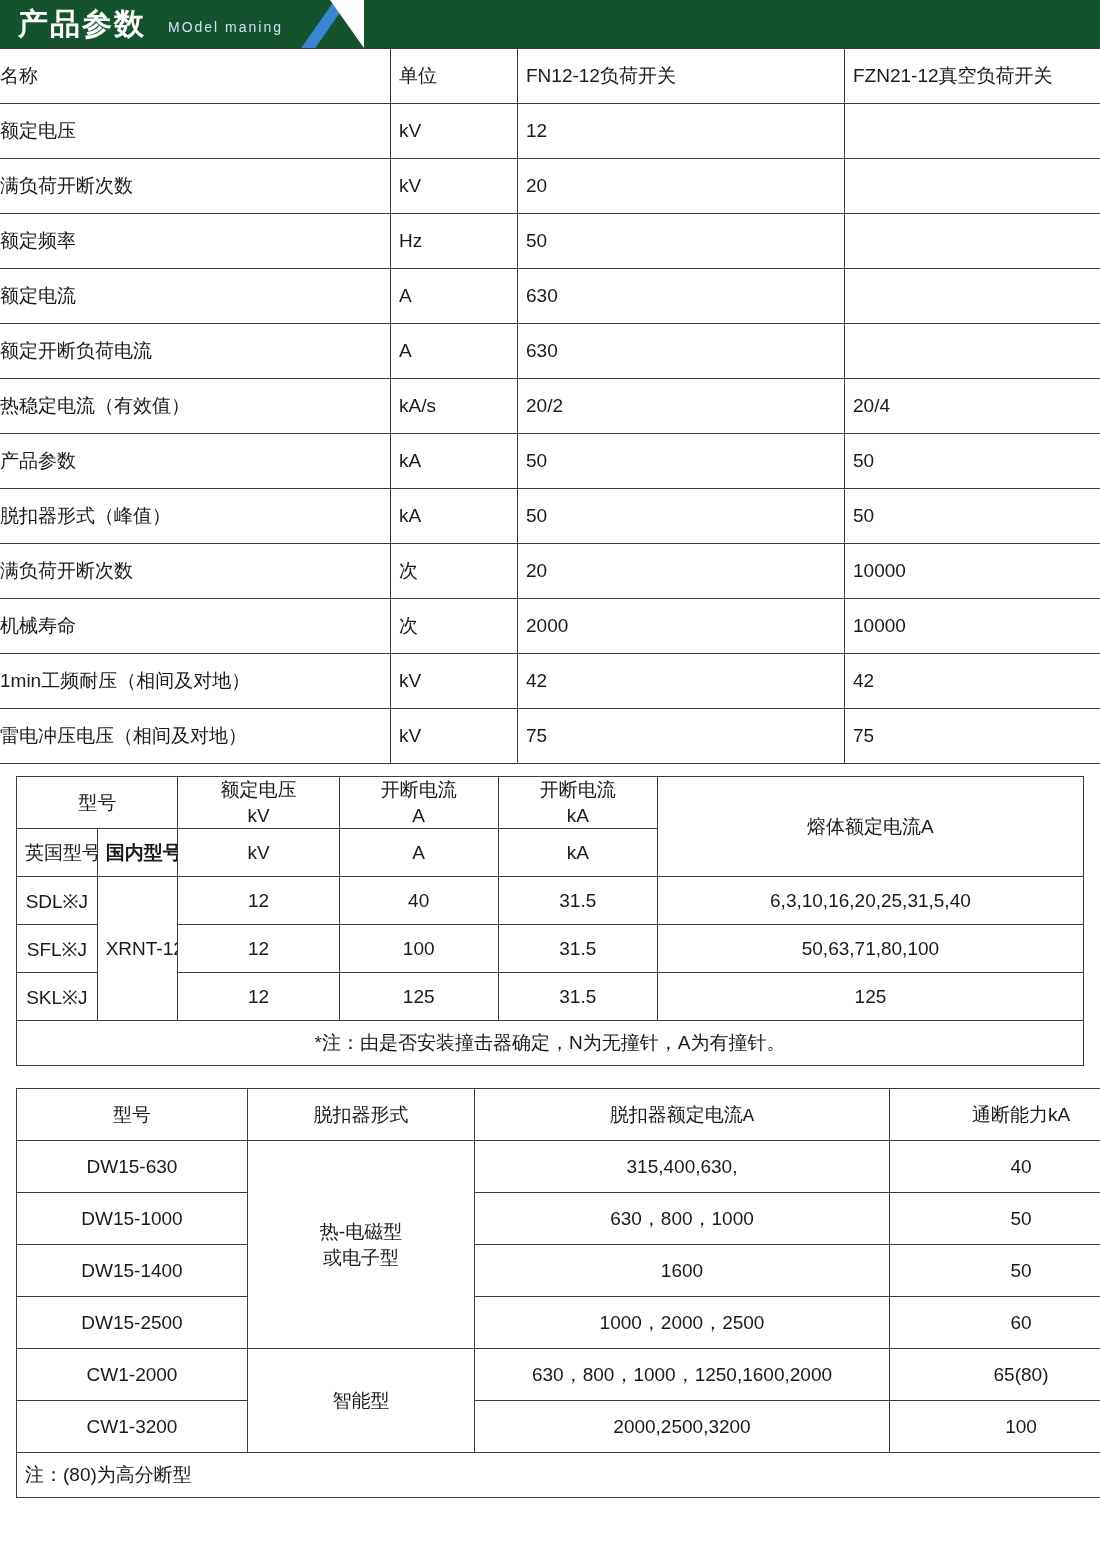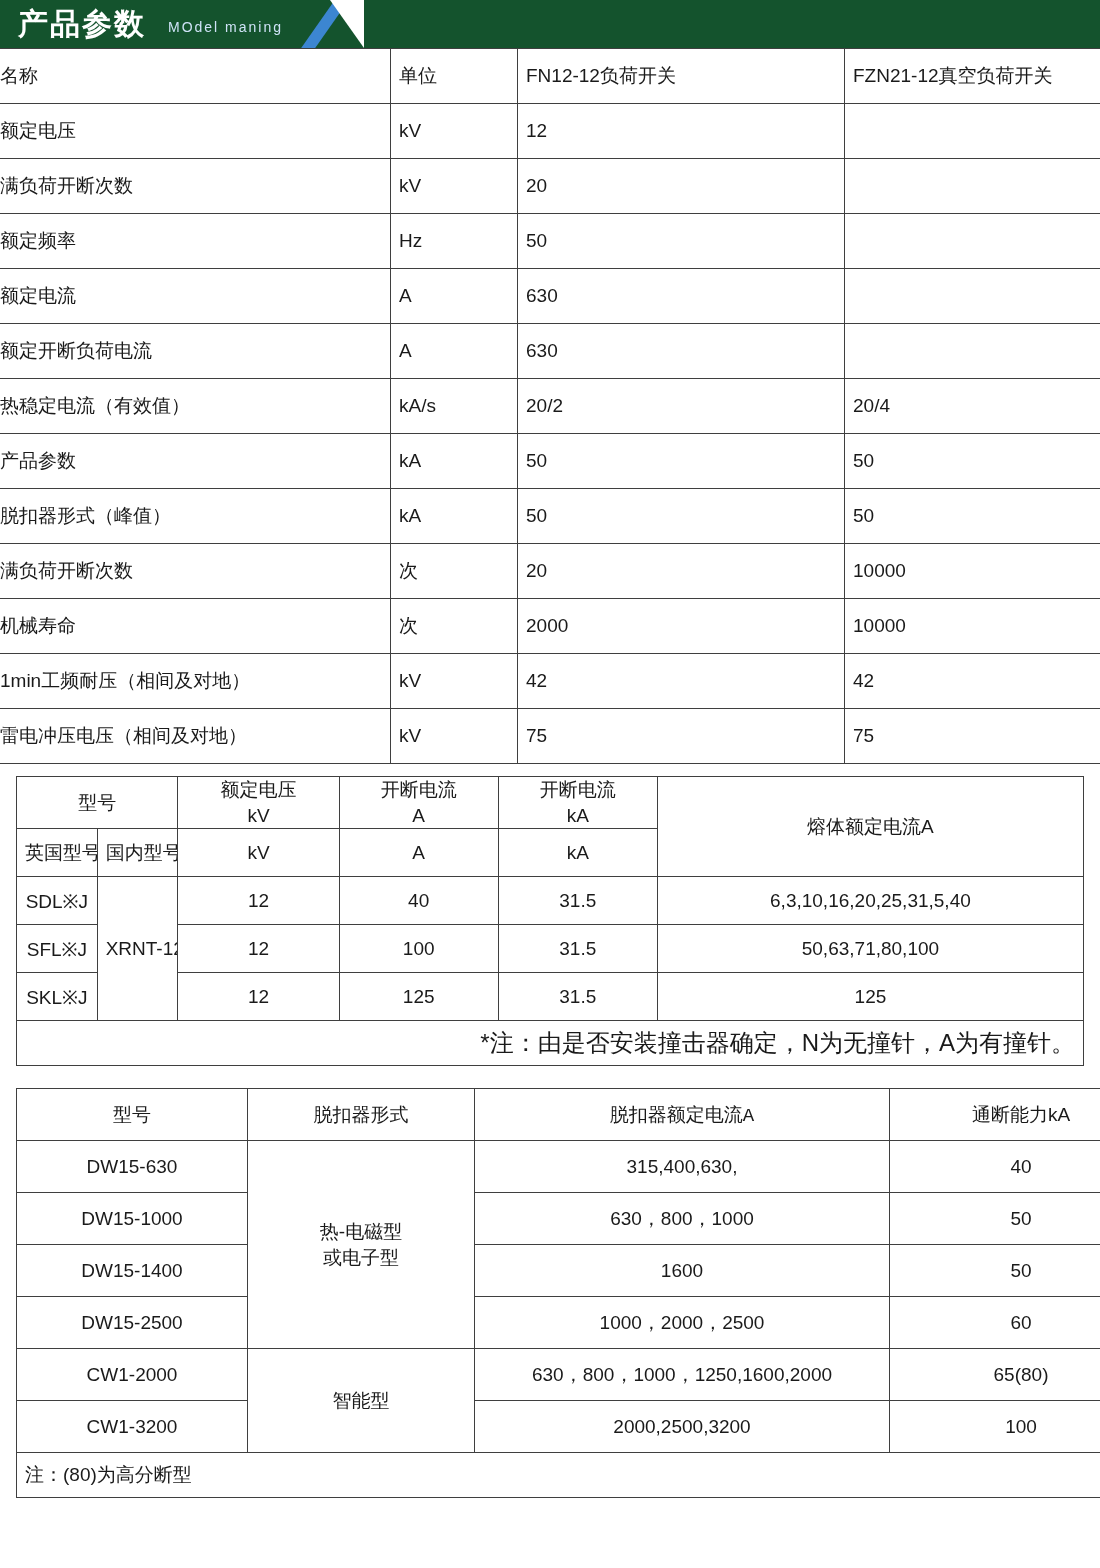--- a/index.html
+++ b/index.html
@@ -110,27 +110,27 @@
   }
   .t2 {
     width: 1068px;
   }
   .t2 td {
     height: 47px;
     text-align: center;
   }
   .t2 .hdr { font-weight: normal; }
   .t2 .note {
-    text-align: right;
+    text-align: center;
     height: 44px;
-    font-size: 24px;
+    font-size: 19px;
     margin-left: 34px;
   }
   .t2 .w-a { width: 128px; }
-  .t2 .w-b { width: 194px; }
+  .t2 .w-b { width: 194px; font-weight: bold; }
   .t2 .w-c { width: 128px; }
   .t2 .w-d { width: 126px; }
   .t2 .w-e { width: 126px; }
   .t2 .w-f { width: 366px; }
 
   
   .t3-wrap {
     padding: 0 16px;
     box-sizing: border-box;
     width: 1100px;

